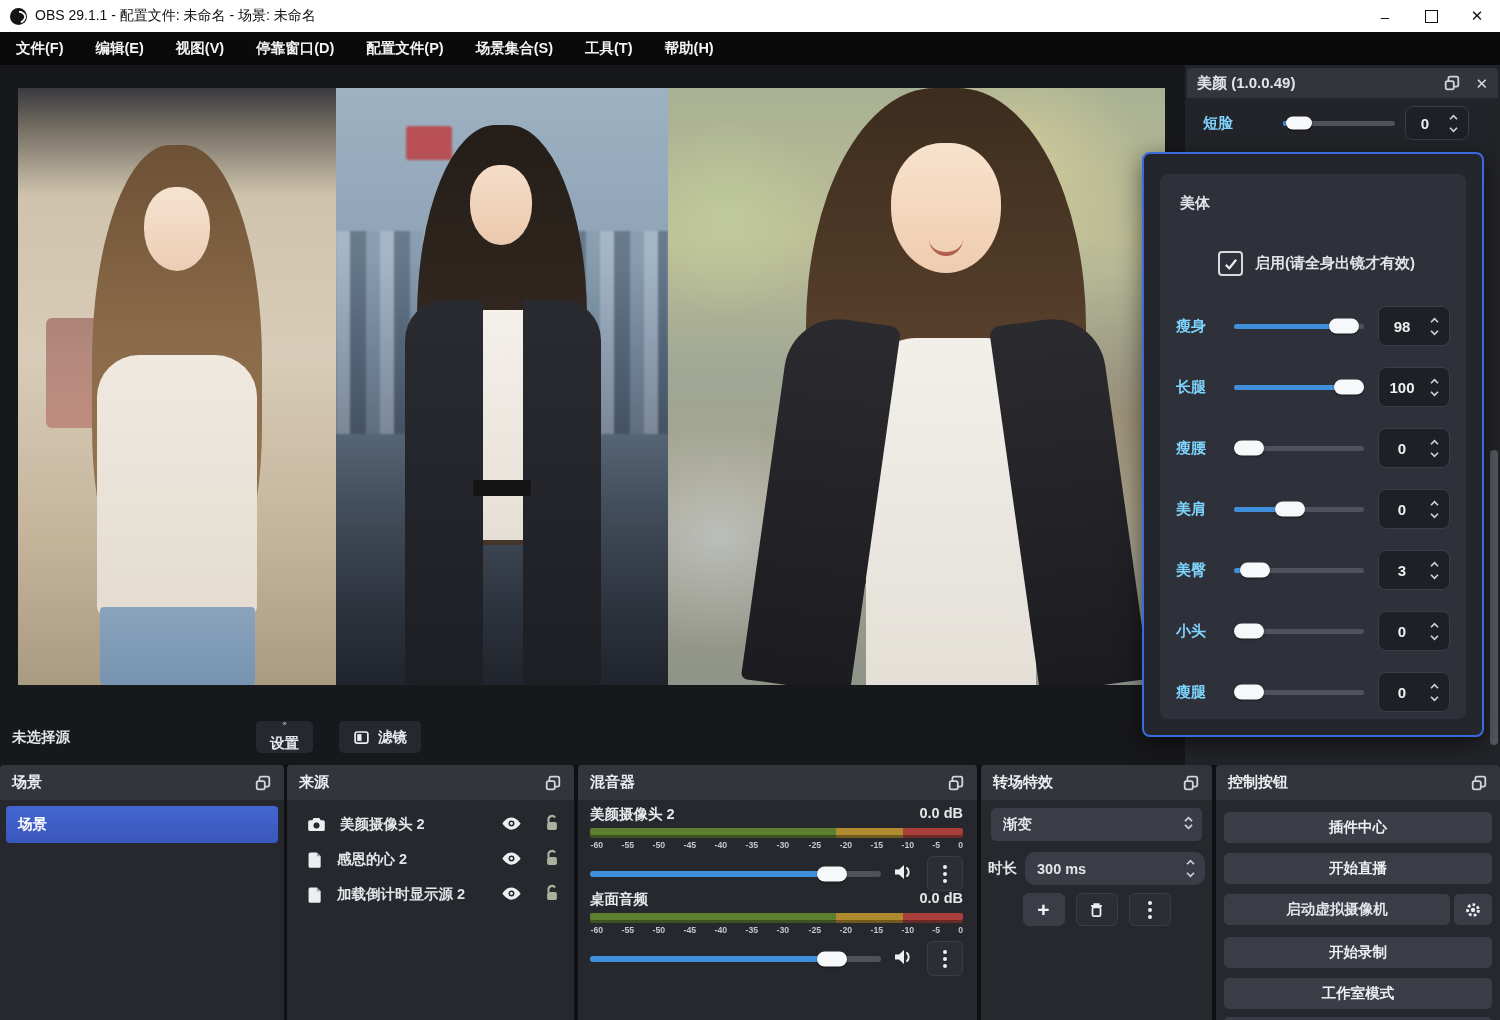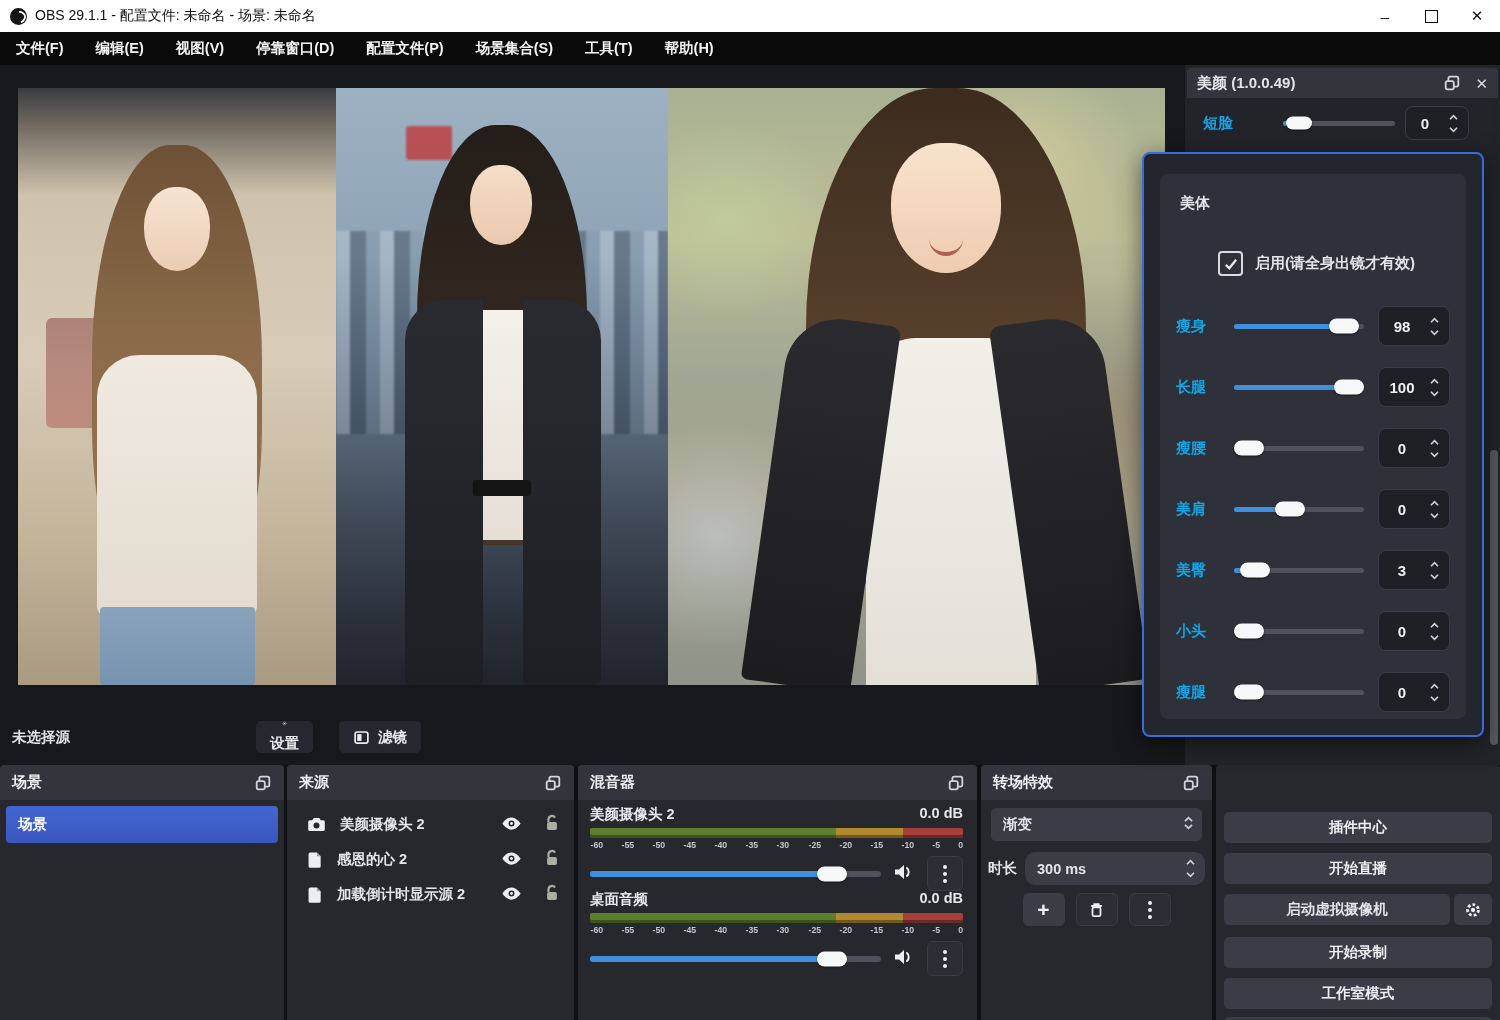--- a/index.html
+++ b/index.html
@@ -64,21 +64,21 @@
   .beauty-dock{position:absolute;left:1185px;top:65px;width:315px;height:700px;background:#232429;}
   .bd-header{position:absolute;left:2px;top:3px;width:311px;height:30px;background:#33353c;border-radius:4px 4px 0 0;
              display:flex;align-items:center;padding:0 10px;box-sizing:border-box;font-size:15px;font-weight:700;}
   .bd-header .sp{margin-left:auto;display:flex;align-items:center;gap:14px;}
   .bd-row{position:absolute;left:0;top:38px;width:100%;height:40px;display:flex;align-items:center;padding:0 14px 0 18px;box-sizing:border-box;}
   .bd-row .slabel{width:58px;}
   
   .popout-icon svg, .bd-header svg{display:block;}
   .close-x{font-size:15px;color:#d7dade;line-height:1;}
   
-  .slabel{font-size:15px;font-weight:700;color:#0ea5e9;}
+  .slabel{font-size:15px;font-weight:700;color:#7dd3fc;}
   .strack{--p:0;position:relative;height:5px;background:#4d525b;border-radius:3px;flex:1;}
   .sfill{position:absolute;left:0;top:0;bottom:0;width:calc(var(--p)*100%);background:#3f8fdd;border-radius:3px;}
   .shandle{position:absolute;top:50%;transform:translateY(-50%);left:calc((100% - 30px)*var(--p));
            width:30px;height:15px;background:#f7f8f9;border-radius:8px;box-shadow:0 1px 2px rgba(0,0,0,.5);}
   .shandle.small{width:26px;height:13px;left:calc((100% - 26px)*var(--p));}
   .valbox{display:flex;align-items:center;background:#1e2026;border:1px solid #3a3d45;border-radius:8px;
           height:40px;box-sizing:border-box;padding:0 6px 0 0;}
   .valbox .val{flex:1;text-align:center;font-size:15px;font-weight:700;color:#eef0f3;}
   .spin{display:flex;flex-direction:column;gap:5px;align-items:center;width:18px;}
   .spin svg{display:block;}
@@ -647,20 +647,29 @@
             <span class="dots">
               <i></i>
               <i></i>
               <i></i>
             </span>
           </div>
       </div>
     </div>
 
     <div class="panel p-ctrl">
+      <div class="panel-header">
+        <span>控制按钮</span>
+        <span class="popout-icon">
+            <svg width="18" height="18" viewBox="0 0 20 20">
+              <rect x="6" y="3" width="11" height="11" rx="2" fill="none" stroke="#d2d5db" stroke-width="2"></rect>
+              <rect x="3" y="8" width="9" height="9" rx="2" fill="#33353c" stroke="#d2d5db" stroke-width="2"></rect>
+            </svg>
+          </span>
+      </div>
       <div class="ctrl-btn" style="top:47px;">插件中心</div>
       <div class="ctrl-btn" style="top:88px;">开始直播</div>
       <div class="ctrl-split" style="top:129px;">
         <div class="main">启动虚拟摄像机</div>
         <div class="cfg">
           <svg width="18" height="18" viewBox="0 0 20 20">
               <circle cx="10" cy="10" r="6" fill="none" stroke="#eceef1" stroke-width="3.2" stroke-dasharray="3 2.4"></circle>
               <circle cx="10" cy="10" r="2.4" fill="#eceef1"></circle>
             </svg>
         </div>

